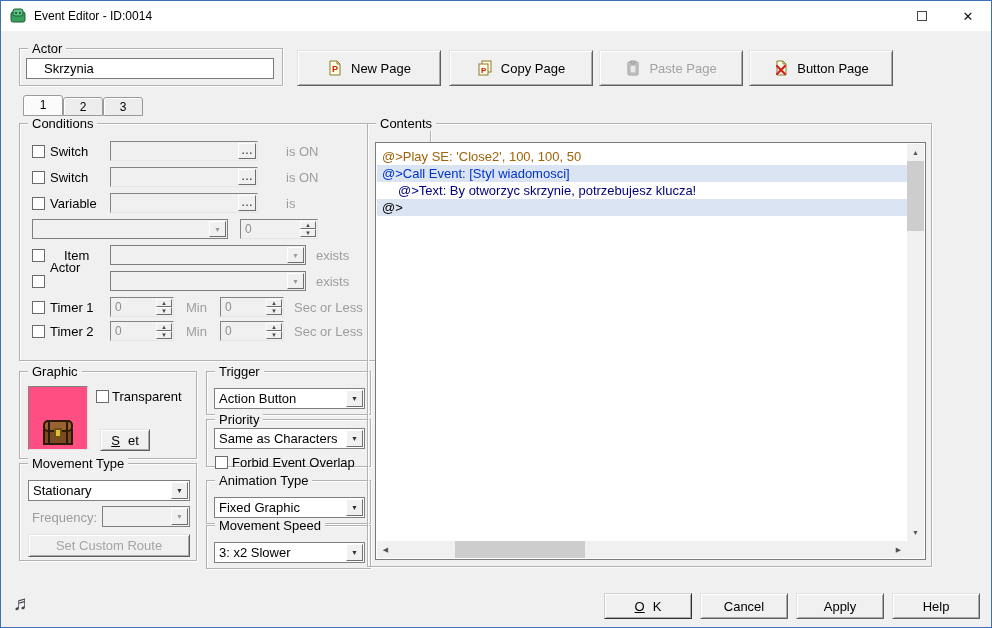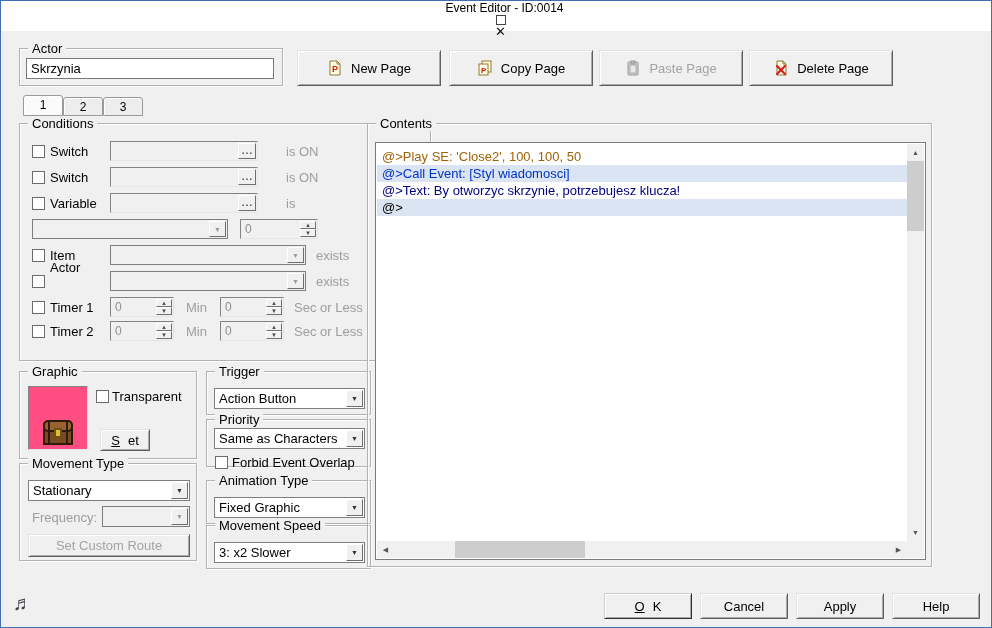--- a/index.html
+++ b/index.html
@@ -23,21 +23,21 @@
          box-shadow: inset 1px 1px 0 #ffffff, inset -1px -1px 0 #a9a9a9;
          display:flex; align-items:center; justify-content:center; gap:8px;
          font-family:"Liberation Sans", sans-serif; font-size:13px; color:#000; cursor:default; }
   .btn.disabled { color:#a3a3a3; }
   .btn.default { border-color:#cfcfcf #2f2f2f #2f2f2f #cfcfcf; }
 
   .tab { position:absolute; background:#ededed; border:1px solid #9a9a9a; border-radius:3px 3px 0 0;
          box-shadow: inset 1px 1px 0 #fff; text-align:center; font-size:12px; padding-top:2px; }
   .tab.sel { background:#fbfbfb; }
 
-  .edit { position:absolute; border:1px solid #7a7a7a; background:#fff; padding:0 4px;
+  .edit { position:absolute; border:1px solid #7a7a7a; background:#fff; padding:0 17px;
           font-family:"Liberation Sans", sans-serif; font-size:13px; color:#000; }
 
   .field { position:absolute; background:#f0f0f0; border:1px solid; border-color:#838383 #e6e6e6 #e6e6e6 #838383; }
   .dots { position:absolute; top:1px; right:1px; width:18px; height:16px; background:#f0f0f0;
           border:1px solid; border-color:#fff #6e6e6e #6e6e6e #fff;
           text-align:center; line-height:12px; font-size:12px; color:#222; }
 
   .combo { position:absolute; background:#fff; border:1px solid #7f7f7f; display:flex; }
   .combo .ctext { flex:1; padding:2px 2px 0 4px; overflow:hidden; white-space:nowrap; font-size:13px; }
   .combo .carrow { width:17px; margin:1px; background:#f0f0f0; border:1px solid; border-color:#fff #6e6e6e #6e6e6e #fff;
@@ -69,21 +69,21 @@
   .preview { position:absolute; border:1px solid; border-color:#838383 #e6e6e6 #e6e6e6 #838383; overflow:hidden; }
   .preview svg { position:absolute; bottom:3px; left:50%; transform:translateX(-50%); }
 
   u { text-decoration: underline; }
 </style>
 </head>
 <body>
 
 <div class="win" style="border-color: rgb(63, 111, 181); background: rgb(240, 240, 240);">
 
-  <div class="titlebar" style="background: rgb(255, 255, 255); flex-direction: column;">
+  <div class="titlebar" style="background: rgb(255, 255, 255);">
     <svg width="16" height="16" viewBox="0 0 16 16">
       <rect x="1" y="4" width="14" height="10" rx="2" fill="#3a9e5f" stroke="#1e5a36"></rect>
       <rect x="3" y="1" width="10" height="7" rx="2" fill="#5cc384" stroke="#1e5a36"></rect>
       <circle cx="6" cy="5" r="1" fill="#163f26"></circle>
         <circle cx="10" cy="5" r="1" fill="#163f26"></circle>
     </svg>
     <div class="title">Event Editor - ID:0014</div>
     <div class="cap-btn">
       <span class="max-glyph"></span>
     </div>
@@ -123,21 +123,21 @@
     </svg>
     <span>Paste Page</span>
   </button>
 
   <button class="btn" style="left:748px;top:49px;width:144px;height:36px">
     <svg width="16" height="16" viewBox="0 0 16 16">
       <path d="M4 1 h6 l3 3 v11 h-9 z" fill="#fffbe6" stroke="#8c7a2a"></path>
       <path d="M10 1 v3 h3" fill="none" stroke="#8c7a2a"></path>
       <path d="M4 6 L12 14 M12 6 L4 14" stroke="#d42020" stroke-width="2.2" stroke-linecap="round"></path>
     </svg>
-    <span>Delete Page</span>
+    <span>Button Page</span>
   </button>
 
   <div class="tab sel" style="left:22px;top:94px;width:40px;height:21px">
     <span>1</span>
   </div>
   <div class="tab" style="left:62px;top:96px;width:40px;height:19px">
     <span>2</span>
   </div>
   <div class="tab" style="left:102px;top:96px;width:40px;height:19px">
     <span>3</span>
@@ -173,21 +173,21 @@
     </div>
     <div class="spin" style="left:220px;top:95px;width:78px;height:20px">
       <span class="spin-val">0</span>
       <span class="spin-btns">
         <span class="sb">▲</span>
         <span class="sb">▼</span>
       </span>
     </div>
 
     <span class="cb" style="left:12px;top:125px"></span>
-    <span class="lbl" style="left:30px;top:124px">Item</span>
+    <span class="lbl" style="left:44px;top:124px">Item</span>
     <div class="combo disabled" style="left:90px;top:121px;width:196px;height:20px">
       <span class="ctext"></span>
       <span class="carrow">▼</span>
     </div>
     <span class="lbl dim" style="left:296px;top:124px">exists</span>
 
     <span class="cb" style="left:12px;top:151px"></span>
     <span class="lbl" style="left:30px;top:136px">Actor</span>
     <div class="combo disabled" style="left:90px;top:147px;width:196px;height:20px">
       <span class="ctext"></span>
@@ -297,21 +297,21 @@
       <span class="carrow">▼</span>
     </div>
   </div>
 
   <div class="gb" style="left:366px;top:122px;width:565px;height:444px">
     <span class="gb-label">Contents</span>
     <div class="list" style="left:7px;top:18px;width:551px;height:418px">
       <div class="cmd-area">
           <div class="cmd-line" style="color: #a16207;">@&gt;Play SE: 'Close2', 100, 100, 50</div>
           <div class="cmd-line" style="color: rgb(0, 51, 204); background: rgb(219, 228, 242);">@&gt;Call Event: [Styl wiadomosci]</div>
-          <div class="cmd-line" style="color: rgb(0, 0, 128);">@&gt;Text: By otworzyc skrzynie, potrzebujesz klucza!</div>
+          <div class="cmd-line" style="color: rgb(0, 0, 128); margin-left: 16px;">@&gt;Text: By otworzyc skrzynie, potrzebujesz klucza!</div>
           <div class="cmd-line" style="color: rgb(0, 0, 0); background: rgb(219, 228, 242);">@&gt;</div>
         </div>
       <div class="vsb">
         <span class="sb-arr" style="top:0;left:0">▲</span>
         <div class="sb-thumb" style="left:0;top:17px;width:17px;height:70px"></div>
         <span class="sb-arr" style="bottom:0;left:0">▼</span>
       </div>
       <div class="hsb">
         <span class="sb-arr" style="left:0;top:0">◀</span>
         <div class="sb-thumb" style="top:0;left:78px;width:130px;height:17px"></div>

